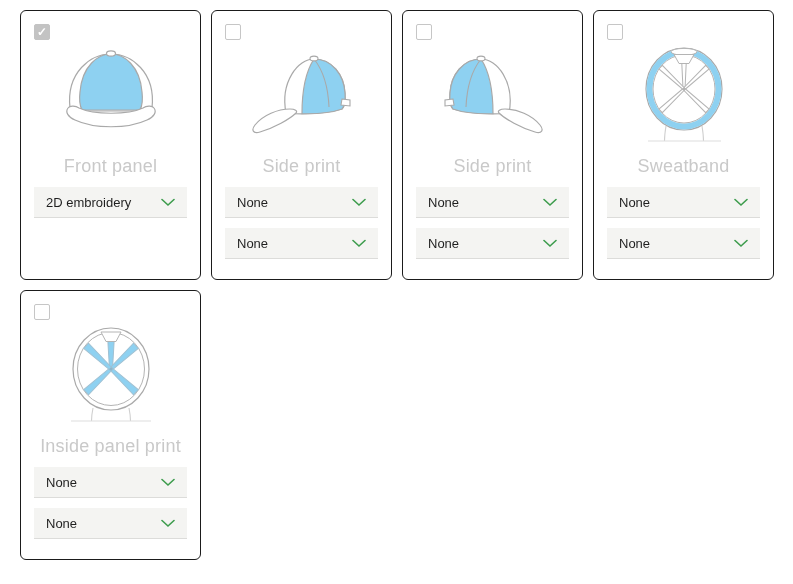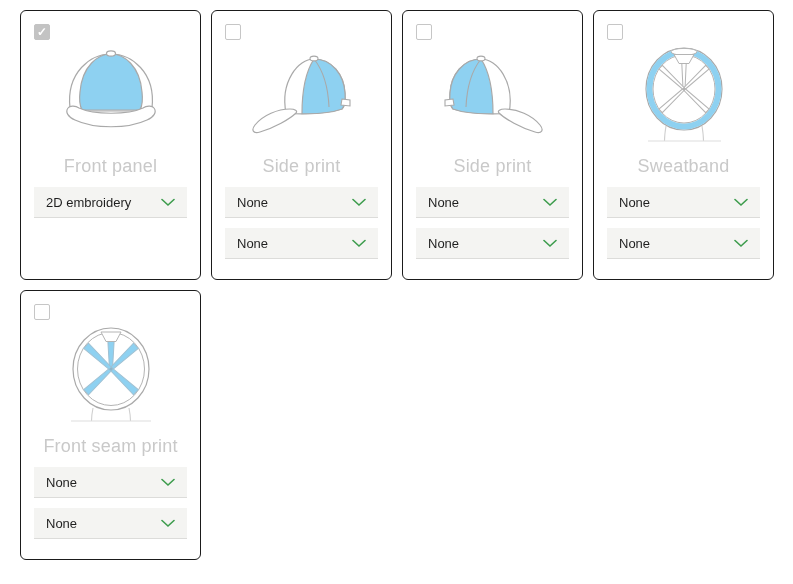--- a/index.html
+++ b/index.html
@@ -187,21 +187,21 @@
           <path d="M 56.5 11 L 63.5 11 L 61.5 45 L 58.5 45 Z"></path>
           <path d="M 56.5 11 L 63.5 11 L 61.5 45 L 58.5 45 Z" transform="rotate(47 60 45)"></path>
           <path d="M 56.5 11 L 63.5 11 L 61.5 45 L 58.5 45 Z" transform="rotate(133 60 45)"></path>
           <path d="M 56.5 11 L 63.5 11 L 61.5 45 L 58.5 45 Z" transform="rotate(227 60 45)"></path>
           <path d="M 56.5 11 L 63.5 11 L 61.5 45 L 58.5 45 Z" transform="rotate(313 60 45)"></path>
         </g>
         <path d="M 50 8 L 70 8 L 65 17.5 L 55 17.5 Z" fill="#fff" stroke="#b4b4b4" stroke-width="1"></path>
         <circle cx="60" cy="45" r="1.6" fill="#8fb6ca"></circle>
       </svg>
     </div>
-    <div class="card-label">Front seam print</div>
+    <div class="card-label">Inside panel print</div>
     <div class="select">
       <span class="val">None</span>
       <span class="chev">
         <svg width="14" height="9" viewBox="0 0 14 9">
             <polyline points="1,1.5 7,7 13,1.5" stroke="#3d9c4d" stroke-width="1.6" fill="none" stroke-linecap="round"></polyline>
           </svg>
       </span>
     </div>
     <div class="select">
       <span class="val">None</span>

